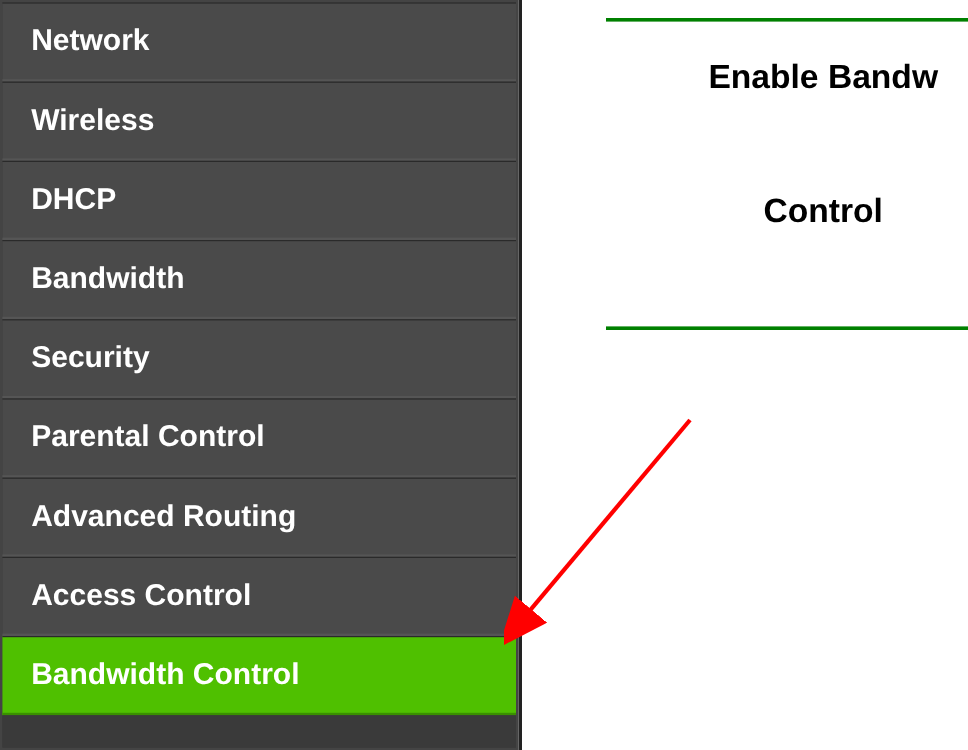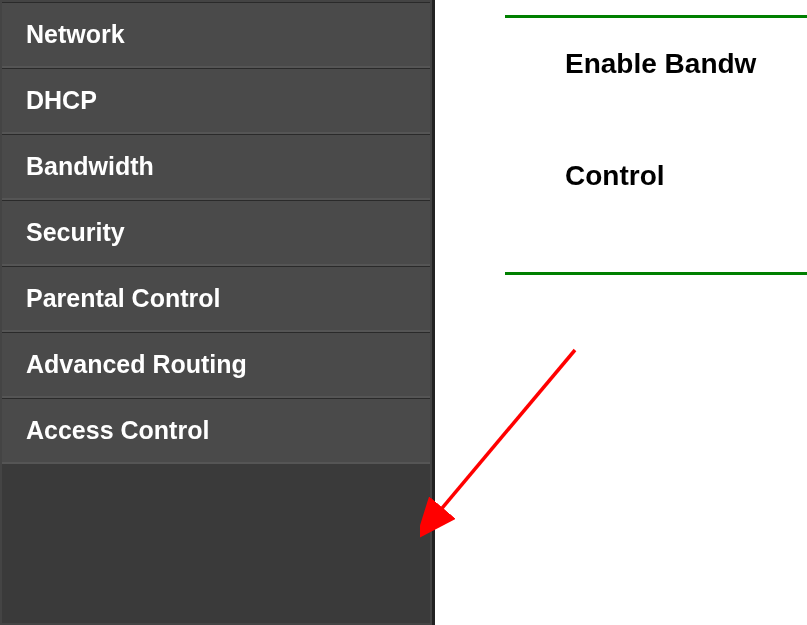--- a/index.html
+++ b/index.html
@@ -63,21 +63,21 @@
       margin-top: 15px;
       margin-bottom: 30px;
     }
     .green-line.mid {
       margin-top: 80px;
     }
     .content-label {
       color: #000;
       font-size: 28px;
       font-weight: bold;
-      text-align: left;
+      text-align: center;
       white-space: nowrap;
       padding-left: 80px;
     }
     .content-label.enable {
       margin-top: 10px;
       margin-bottom: 80px;
     }
     .content-label.egress {
       margin-bottom: 28px;
     }
@@ -93,36 +93,42 @@
   </style>
 </head>
 <body>
 
 <div class="container">
   <div class="sidebar">
     <div class="sidebar-item">
       <span>Network</span>
     </div>
     <div class="sidebar-item">
+      <span>Wireless</span>
+    </div>
+    <div class="sidebar-item">
       <span>DHCP</span>
     </div>
     <div class="sidebar-item">
       <span>Bandwidth</span>
     </div>
     <div class="sidebar-item">
       <span>Security</span>
     </div>
     <div class="sidebar-item">
       <span>Parental Control</span>
     </div>
     <div class="sidebar-item">
       <span>Advanced Routing</span>
     </div>
     <div class="sidebar-item">
       <span>Access Control</span>
+    </div>
+    <div class="sidebar-item active">
+      <span>Bandwidth Control</span>
     </div>
     <div class="sidebar-bottom"></div>
   </div>
 
   <div class="content">
     <div class="green-line top"></div>
     <div class="content-label enable">Enable Bandw</div>
     <div class="content-label egress">Control</div>
     <div class="green-line mid"></div>
   </div>

